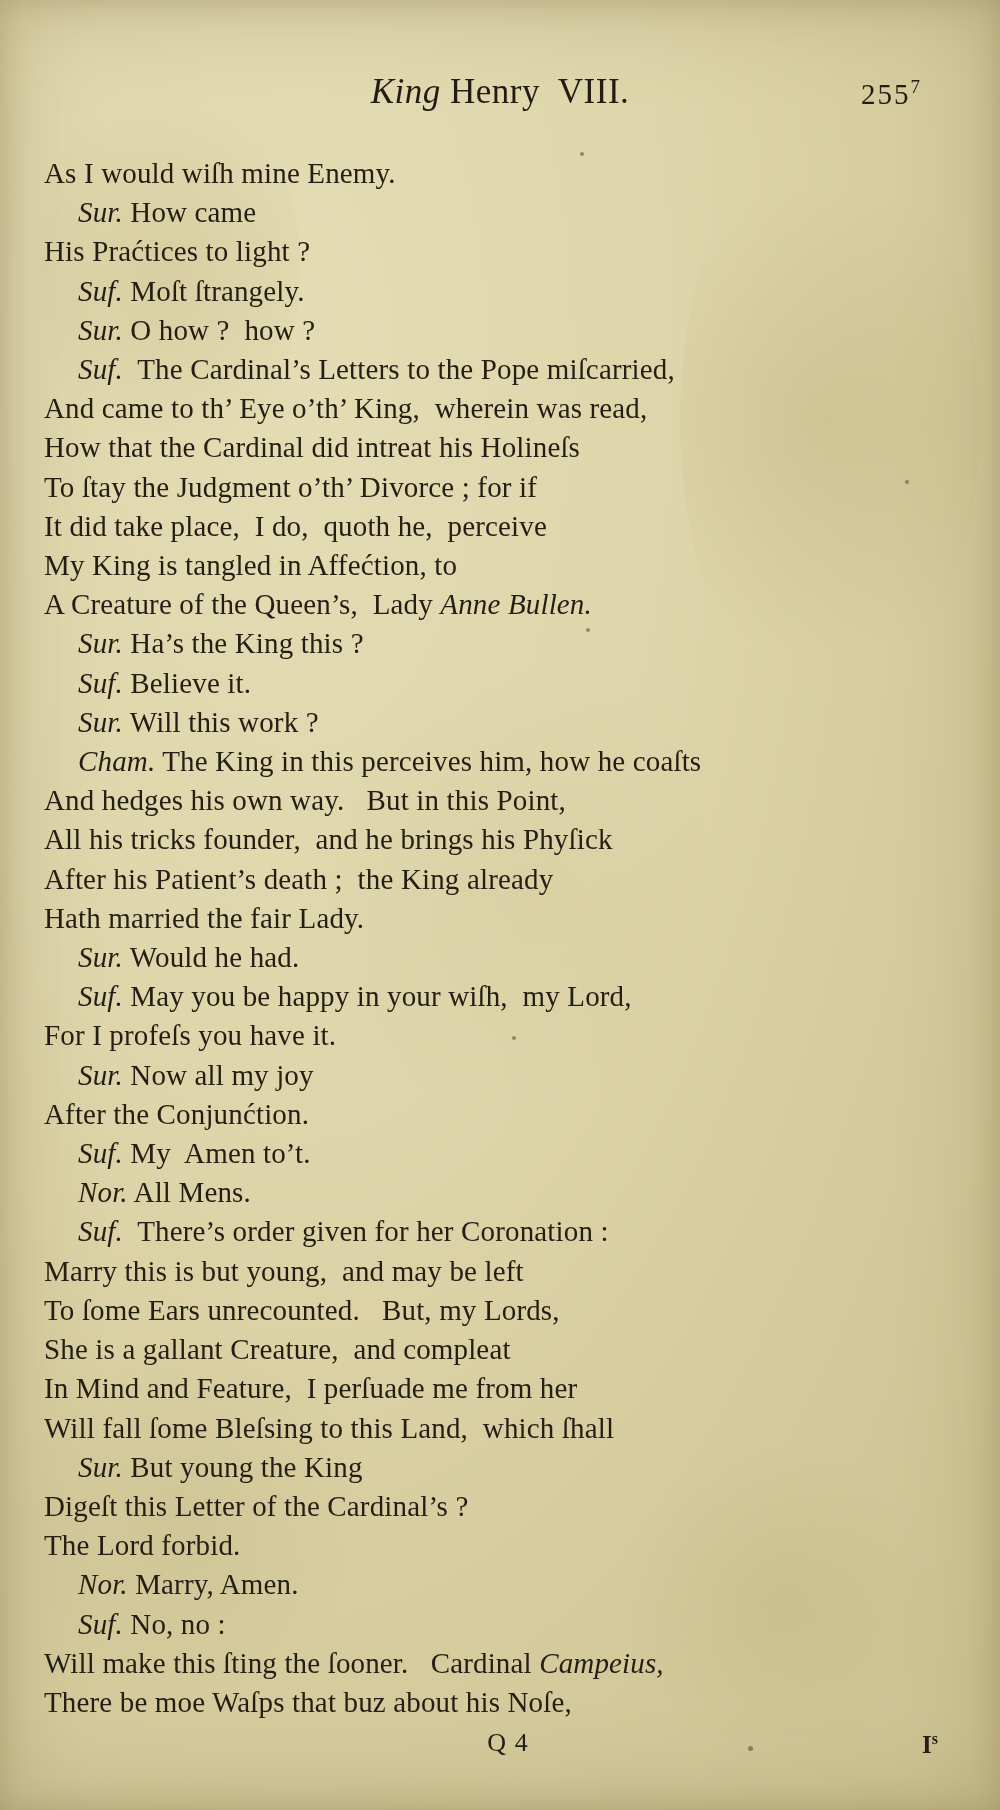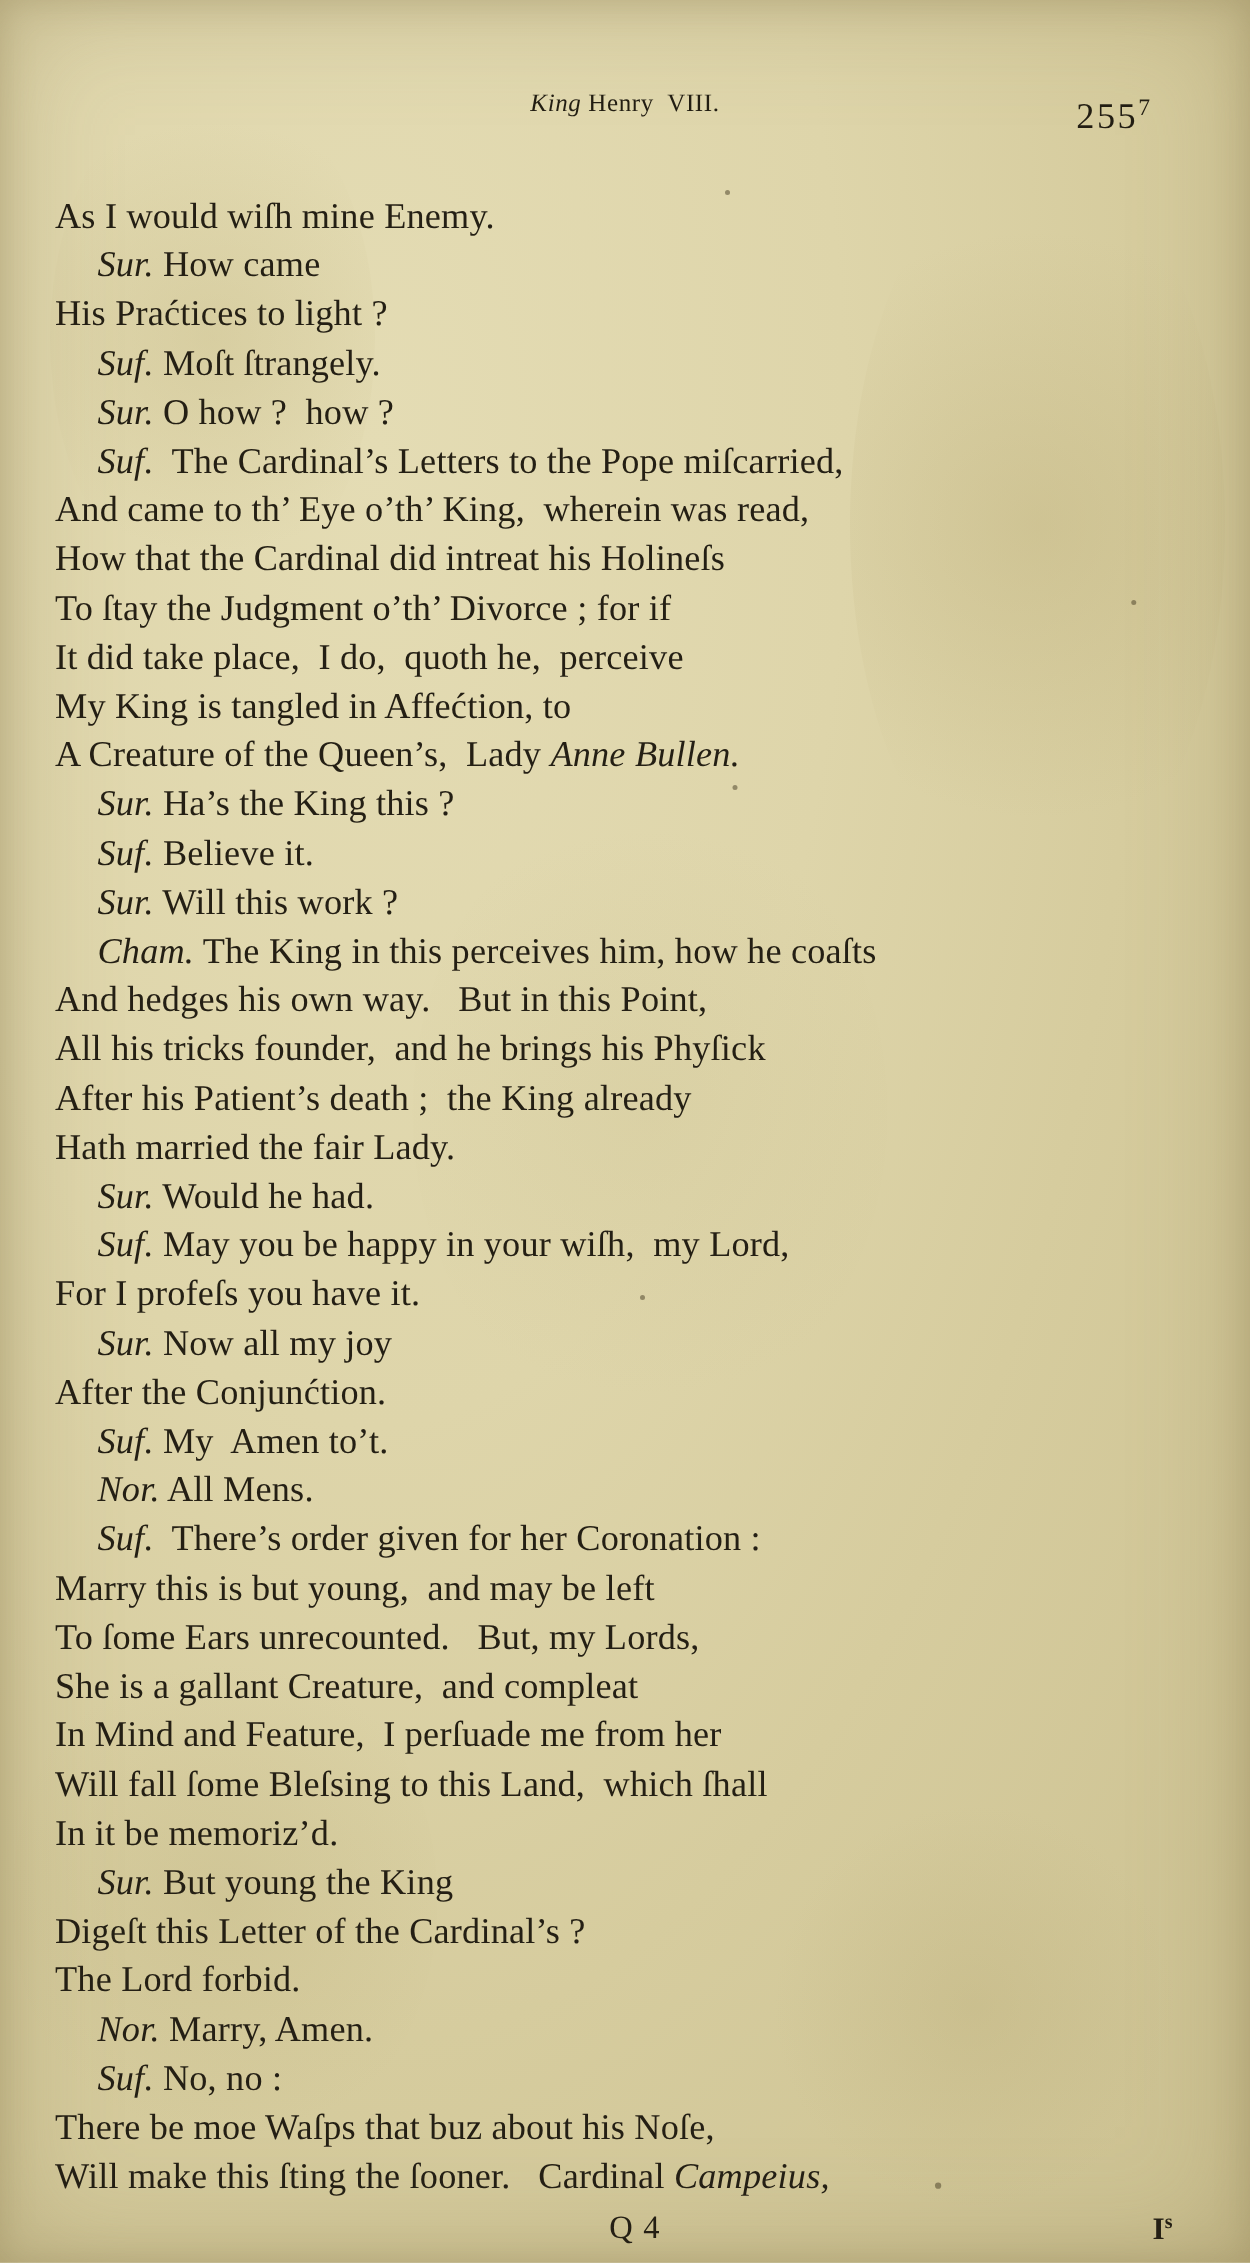--- a/index.html
+++ b/index.html
@@ -49,21 +49,21 @@
   header.running-head {
     position: relative;
     margin: 72px 0 0 0;
     height: 60px;
   }
   .head-title {
     position: absolute;
     left: 0;
     right: 0;
     text-align: center;
-    font-size: 20px;
+    font-size: 35px;
     letter-spacing: 0.5px;
     color: #221d12;
     white-space: pre;
   }
   .head-title .ital {
     font-style: italic;
   }
   .page-number {
     position: absolute;
     right: 78px;
@@ -180,28 +180,27 @@
         <div class="line indent"><span class="ital">Sur.</span><span> Now all my joy</span></div>
         <div class="line"><span>After the Conjunćtion.</span></div>
         <div class="line indent"><span class="ital">Suf.</span><span> My  Amen to’t.</span></div>
         <div class="line indent"><span class="ital">Nor.</span><span> All Mens.</span></div>
         <div class="line indent"><span class="ital">Suf.</span><span>  There’s order given for her Coronation :</span></div>
         <div class="line"><span>Marry this is but young,  and may be left</span></div>
         <div class="line"><span>To ſome Ears unrecounted.   But, my Lords,</span></div>
         <div class="line"><span>She is a gallant Creature,  and compleat</span></div>
         <div class="line"><span>In Mind and Feature,  I perſuade me from her</span></div>
         <div class="line"><span>Will fall ſome Bleſsing to this Land,  which ſhall</span></div>
-        <div class="line"><span>In it be memoriz’d.</span></div>
         <div class="line indent"><span class="ital">Sur.</span><span> But young the King</span></div>
         <div class="line"><span>Digeſt this Letter of the Cardinal’s ?</span></div>
         <div class="line"><span>The Lord forbid.</span></div>
         <div class="line indent"><span class="ital">Nor.</span><span> Marry, Amen.</span></div>
         <div class="line indent"><span class="ital">Suf.</span><span> No, no :</span></div>
+        <div class="line"><span>Will make this ſting the ſooner.   Cardinal </span><span class="ital">Campeius,</span></div>
         <div class="line"><span>There be moe Waſps that buz about his Noſe,</span></div>
-        <div class="line"><span>Will make this ſting the ſooner.   Cardinal </span><span class="ital">Campeius,</span></div>
       </main>
 
     <footer class="page-foot">
       <div class="signature">Q 4</div>
       <div class="catchword"><span>I</span><span class="sup">s</span></div>
     </footer>
 
   </div>
 </div>
 

